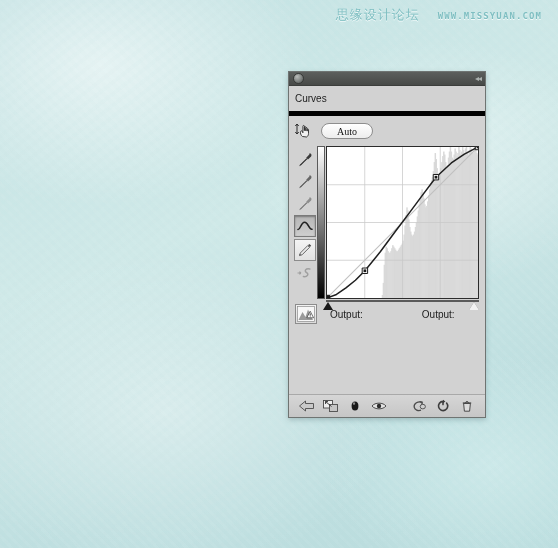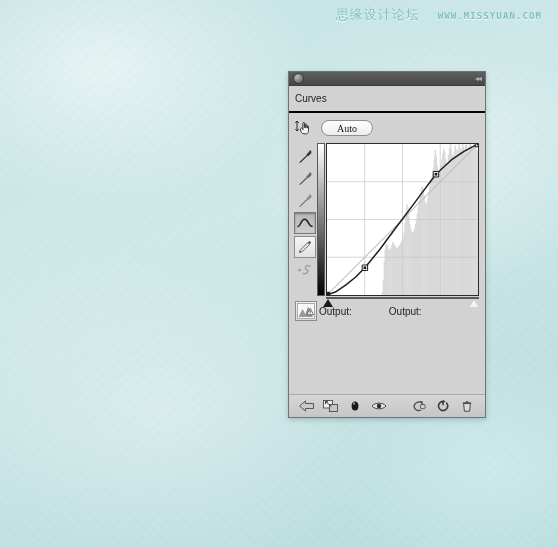--- a/index.html
+++ b/index.html
@@ -134,21 +134,21 @@
 
   
   #preset-row {
     height: 25px;
     display: flex;
     align-items: center;
     padding: 0 6px;
     gap: 7px;
     flex: none;
     background: #d2d2d2;
-    border-bottom: 2px solid #000000;
+    border-bottom: 5px solid #000000;
   }
   #preset-label { font-size: 10px; color: #1d1d1d; }
 
   .combo {
     flex: 1;
     height: 16px;
     box-sizing: border-box;
     display: flex;
     align-items: center;
     background: linear-gradient(#ffffff, #f0f0f0);
@@ -293,21 +293,21 @@
     border-left: 5px solid transparent;
     border-right: 5px solid transparent;
   }
   #slider-black { left: 6px; border-bottom: 8px solid #1a1a1a; }
   #slider-white { right: 0px; border-bottom: 8px solid #f2f2f2; filter: drop-shadow(0 0 0.5px #6a6a6a); }
 
   
   #io-row {
     display: flex;
     align-items: center;
-    gap: 2px;
+    gap: 13px;
     padding: 6px 6px 0 6px;
     flex: none;
   }
   #io-icon {
     width: 20px; height: 18px;
     border: 1px solid #8c8c8c;
     background: linear-gradient(#f2f2f2, #dcdcdc);
     display: flex; align-items: center; justify-content: center;
     flex: none;
   }

